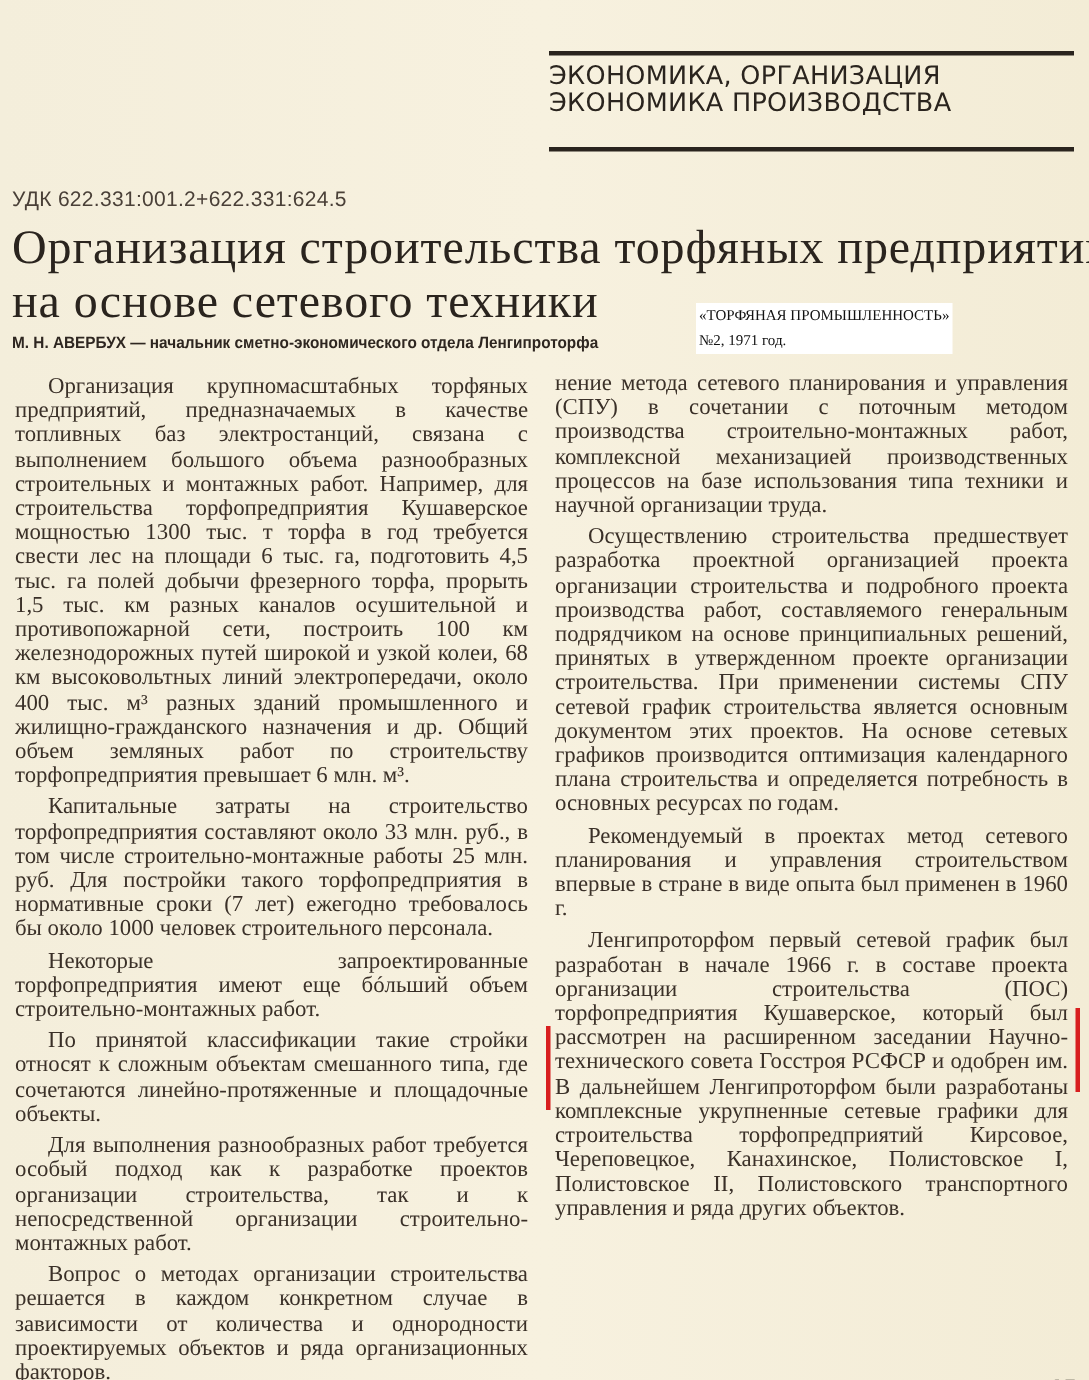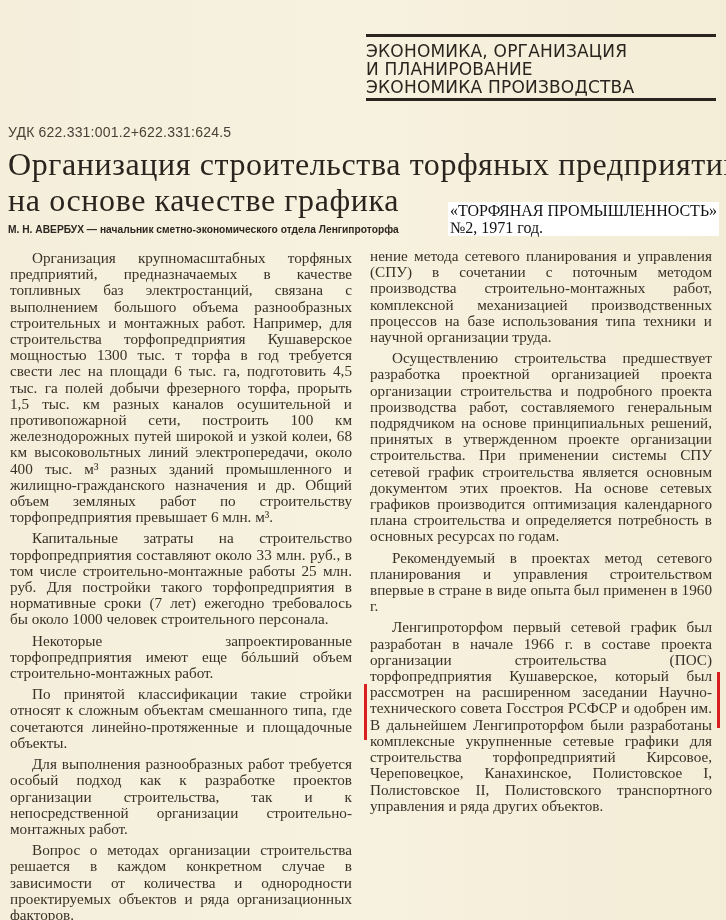--- a/index.html
+++ b/index.html
@@ -16,50 +16,49 @@
     font-family:"DejaVu Sans", "Liberation Sans", sans-serif;
     font-size:17px; line-height:18px; letter-spacing:0.2px; color:#2a241e; }
   .section-head div { white-space:nowrap; }
   .udk { position:absolute; left:8px; top:124px; font-size:14px; color:#4a4038;
     font-family:Liberation Sans, sans-serif; letter-spacing:0.2px; }
   .title { position:absolute; left:8px; font-family:"Liberation Serif", serif;
     font-size:32px; color:#2a241e; letter-spacing:0.6px; white-space:nowrap; }
   .byline { position:absolute; left:8px; top:223px; font-size:11px; font-weight:bold;
     font-family:"Liberation Sans", sans-serif; color:#2e2620; white-space:nowrap;
     transform:scaleX(0.93); transform-origin:left; }
-  .source { position:absolute; left:448px; top:202px; font-family:"Liberation Serif", serif;
-    font-size:16px; line-height:17px; color:#111; background:#fff; padding:0 2px; }
+  .source { position:absolute; left:464px; top:202px; font-family:"Liberation Serif", serif;
+    font-size:10px; line-height:17px; color:#111; background:#fff; padding:0 2px; }
   .col { position:absolute; top:250px; width:342px;
     font-family:"Liberation Serif", serif; font-size:15.2px; line-height:16.2px;
     color:#3a3028; text-align:justify; }
   .col.left { left:10px; }
   .col.right { left:370px; top:248px; }
   .col p { margin:0 0 5px 0; text-indent:22px; hyphens:auto; }
   .col p.cont { text-indent:0; }
   .mark { position:absolute; width:3px; background:#d81e1e; }
   .page-no { position:absolute; left:700px; top:894px; font-family:"DejaVu Sans", sans-serif;
     font-weight:bold; font-size:13px; color:#2a241e;margin-top:24px; }
 </style>
 </head>
 <body>
 
 <div class="page">
 
   <div class="section-rule" style="top:34px"></div>
   <div class="section-head">
     <div>ЭКОНОМИКА, ОРГАНИЗАЦИЯ</div>
-    <div>И ПЛАНИРОВАНИЕ</div>
     <div>ЭКОНОМИКА ПРОИЗВОДСТВА</div>
   </div>
   <div class="section-rule" style="top:98px"></div>
 
   <div class="udk">УДК 622.331:001.2+622.331:624.5</div>
 
   <div class="title" style="top:146px">Организация строительства торфяных предприятий</div>
-  <div class="title" style="top:182px">на основе качестве графика</div>
+  <div class="title" style="top:182px">на основе сетевого техники</div>
 
   <div class="byline">М. Н. АВЕРБУХ — начальник сметно-экономического отдела Ленгипроторфа</div>
 
   <div class="source">
     <div>«ТОРФЯНАЯ ПРОМЫШЛЕННОСТЬ»</div>
     <div>№2, 1971 год.</div>
   </div>
 
   <div class="col left">
     <p>Организация крупномасштабных торфяных предприятий, предназначаемых в качестве топливных баз электростанций, связана с выполнением большого объема разнообразных строительных и монтажных работ. Например, для строительства торфопредприятия Кушаверское мощностью 1300 тыс. т торфа в год требуется свести лес на площади 6 тыс. га, подготовить 4,5 тыс. га полей добычи фрезерного торфа, прорыть 1,5 тыс. км разных каналов осушительной и противопожарной сети, построить 100 км железнодорожных путей широкой и узкой колеи, 68 км высоковольтных линий электропередачи, около 400 тыс. м³ разных зданий промышленного и жилищно-гражданского назначения и др. Общий объем земляных работ по строительству торфопредприятия превышает 6 млн. м³.</p>

